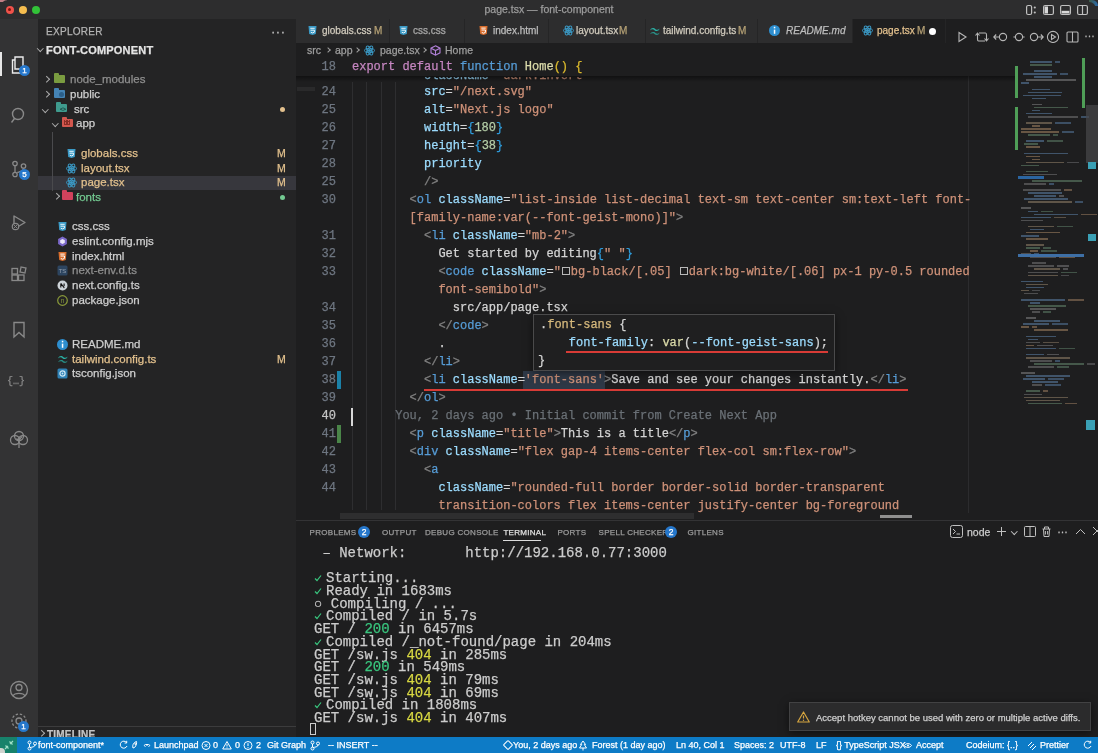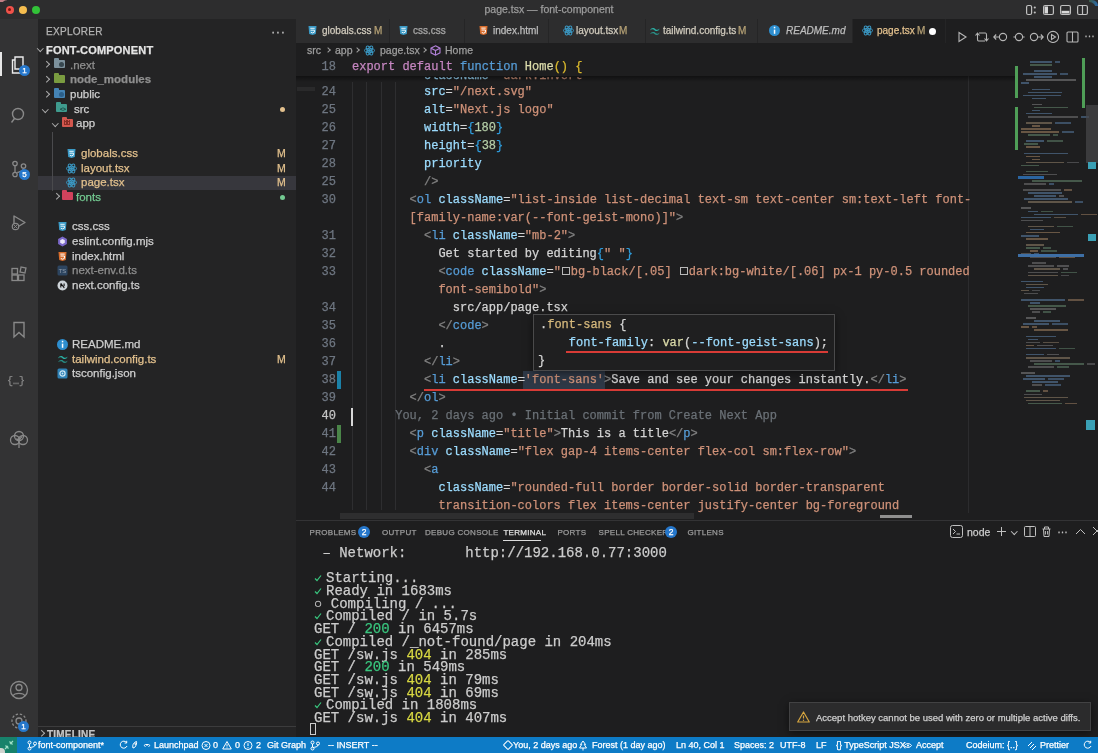--- a/index.html
+++ b/index.html
@@ -116,34 +116,26 @@
     </svg>
 <div class="abs" style="left:18px;top:702px;width:11px;height:11px;border-radius:50%;background:#2677cb;color:#fff;font-size:8px;line-height:11px;text-align:center">1</div>
 </div>
 <div id="sidebar">
 <div class="abs" style="left:8px;top:7px;font-size:10px;color:#b3b3b3;letter-spacing:.3px">EXPLORER</div>
 <div class="abs" style="left:233px;top:5px;font-size:13px;color:#c5c5c5;letter-spacing:.5px">···</div>
 <div class="abs" style="left:8px;top:25px;font-size:11px;font-weight:bold;color:#e4e4e4;letter-spacing:.2px">FONT-COMPONENT</div>
 <div class="chev d" style="left:-38px;top:27px;margin-left:38px"></div>
 <div class="abs" style="left:0;top:156.6px;width:258px;height:14.7px;background:#37373d"></div>
 <div class="abs" style="left:14px;top:112.5px;width:1px;height:59px;background:#4a4a4d"></div>
-<div class="row" style="top:38.65px;">
-      <div class="chev r" style="left:6px;top:4.5px"></div>
-      <div class="abs" style="left:16px;top:2.5px;width:11px;height:8px;background:#7d919c;border-radius:1px">
-        <div class="abs" style="left:0;top:-2px;width:5px;height:3px;background:#7d919c;border-radius:1px 1px 0 0"></div>
-        <div class="abs" style="left:5px;top:2px;width:5px;height:5px;border-radius:50%;background:#37474f"></div>
-      </div>
-      <div class="abs" style="left:32px;top:1px;color:#8f8f8f;font-weight:normal">.next</div>
-    </div>
 <div class="row" style="top:53.35px;">
       <div class="chev r" style="left:6px;top:4.5px"></div>
       <div class="abs" style="left:16px;top:2.5px;width:11px;height:8px;background:#7a9c40;border-radius:1px">
         <div class="abs" style="left:0;top:-2px;width:5px;height:3px;background:#7a9c40;border-radius:1px 1px 0 0"></div>
       </div>
-      <div class="abs" style="left:32px;top:1px;color:#8f8f8f;font-weight:bold">node_modules</div>
+      <div class="abs" style="left:32px;top:1px;color:#8f8f8f;font-weight:normal">node_modules</div>
     </div>
 <div class="row" style="top:68.05000000000001px;">
       <div class="chev r" style="left:6px;top:4.5px"></div>
       <div class="abs" style="left:16px;top:2.5px;width:11px;height:8px;background:#4584b5;border-radius:1px">
         <div class="abs" style="left:0;top:-2px;width:5px;height:3px;background:#4584b5;border-radius:1px 1px 0 0"></div>
         <div class="abs" style="left:5px;top:2px;width:5px;height:5px;border-radius:50%;background:#2b5f8a"></div>
       </div>
       <div class="abs" style="left:32px;top:1px;color:#cfcfcf;font-weight:normal">public</div>
     </div>
 <div class="row" style="top:82.65px;">
@@ -226,20 +218,27 @@
         <path d="M3.8 3.4 L3.8 7.6 M3.8 3.4 L7.3 8 M7.1 3.4 L7.1 6.2" stroke="#111" stroke-width="1.1" fill="none"></path>
       </svg>
       <div class="abs" style="left:34px;top:1px;color:#cfcfcf;font-weight:normal">next.config.ts</div>
     </div>
 <div class="row" style="top:244.45000000000002px;">
       <svg class="abs" style="left:19px;top:2px" width="11" height="11" viewBox="0 0 11 11">
         <rect x="0.5" y="0.5" width="10" height="10" rx="1.5" fill="#3a6ea8" opacity=".45"></rect>
         <text x="5.5" y="8" font-family="Liberation Sans" font-size="6" fill="#fff" text-anchor="middle" opacity=".45">TS</text>
       </svg>
       <div class="abs" style="left:34px;top:1px;color:#8f8f8f;font-weight:normal">next-env.d.ts</div>
+    </div>
+<div class="row" style="top:273.84999999999997px;">
+      <svg class="abs" style="left:19px;top:2px" width="11" height="11" viewBox="0 0 11 11">
+        <circle cx="5.5" cy="5.5" r="4.8" fill="none" stroke="#8a9a3a" stroke-width="1.2"></circle>
+        <text x="5.5" y="8" font-family="Liberation Sans" font-size="6.5" fill="#8a9a3a" text-anchor="middle">n</text>
+      </svg>
+      <div class="abs" style="left:34px;top:1px;color:#cfcfcf;font-weight:normal">package.json</div>
     </div>
 <div class="row" style="top:317.95px;">
       <svg class="abs" style="left:19px;top:2px" width="11" height="11" viewBox="0 0 11 11">
         <circle cx="5.5" cy="5.5" r="5.5" fill="#2d8ecf"></circle>
         <rect x="4.8" y="4.62" width="1.5" height="4.18" fill="#fff"></rect>
         <rect x="4.8" y="1.76" width="1.5" height="1.6" fill="#fff"></rect>
       </svg>
       <div class="abs" style="left:34px;top:1px;color:#cfcfcf;font-weight:normal">README.md</div>
     </div>
 <div class="row" style="top:332.65px;">

